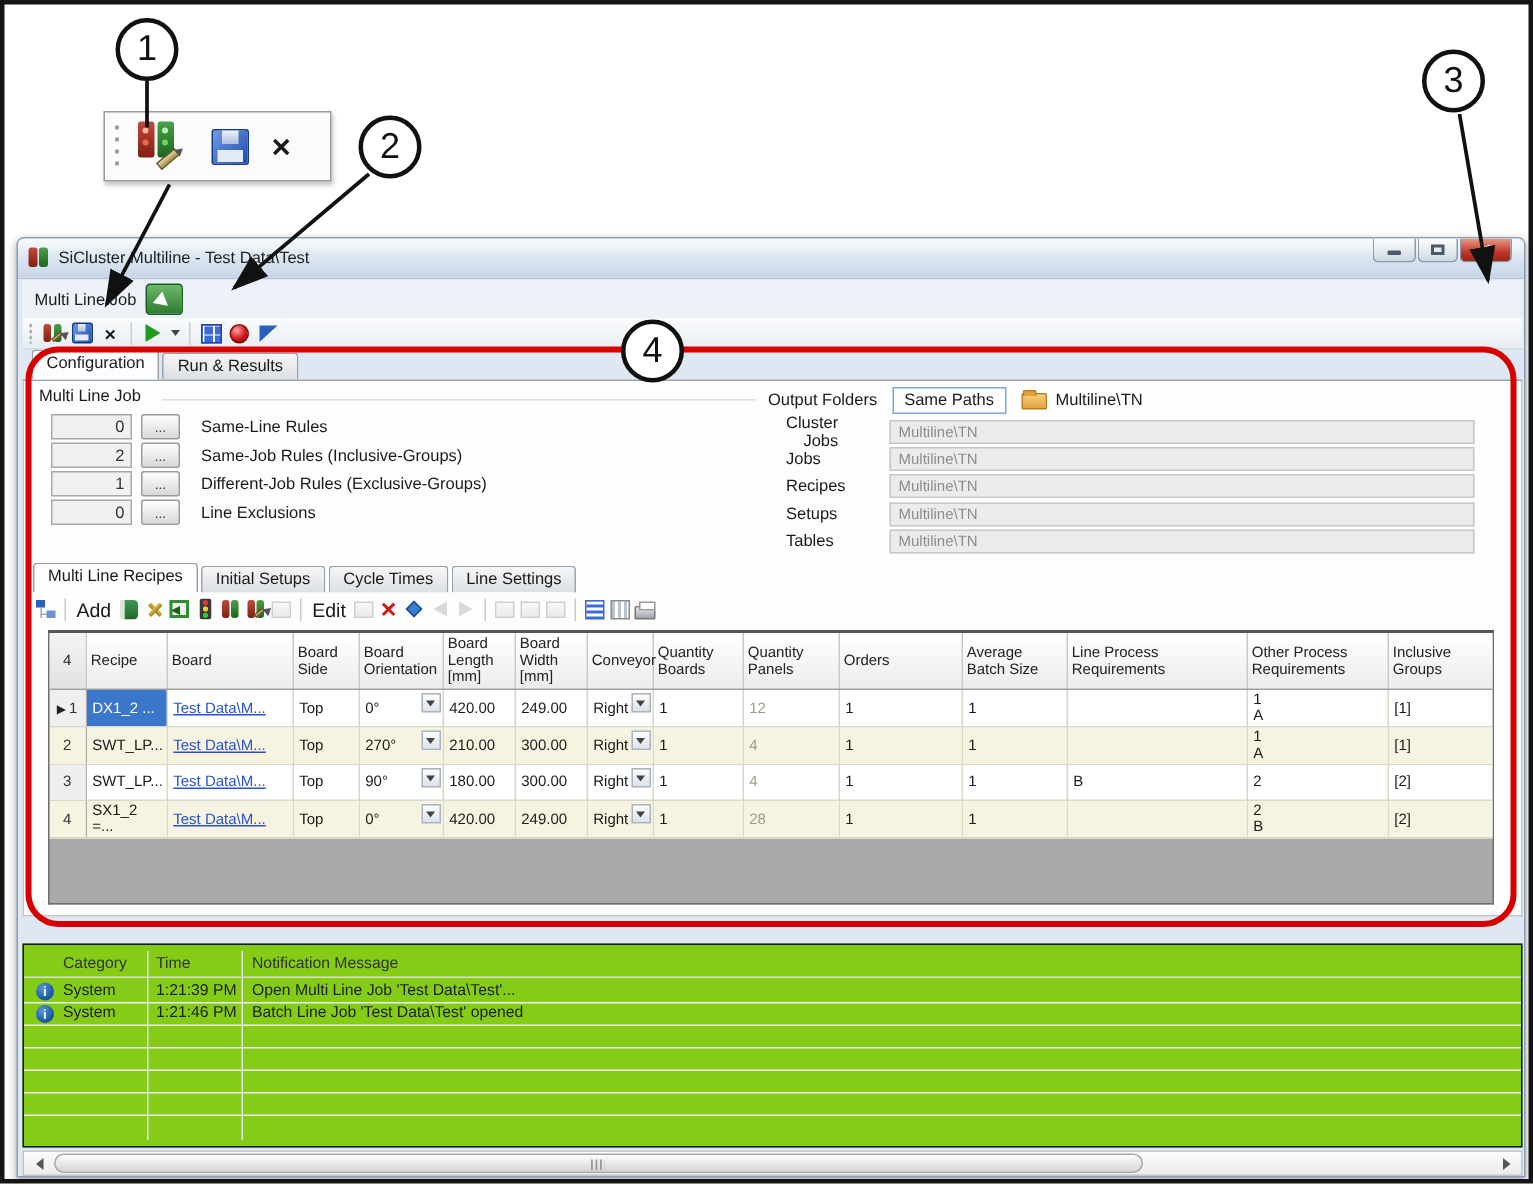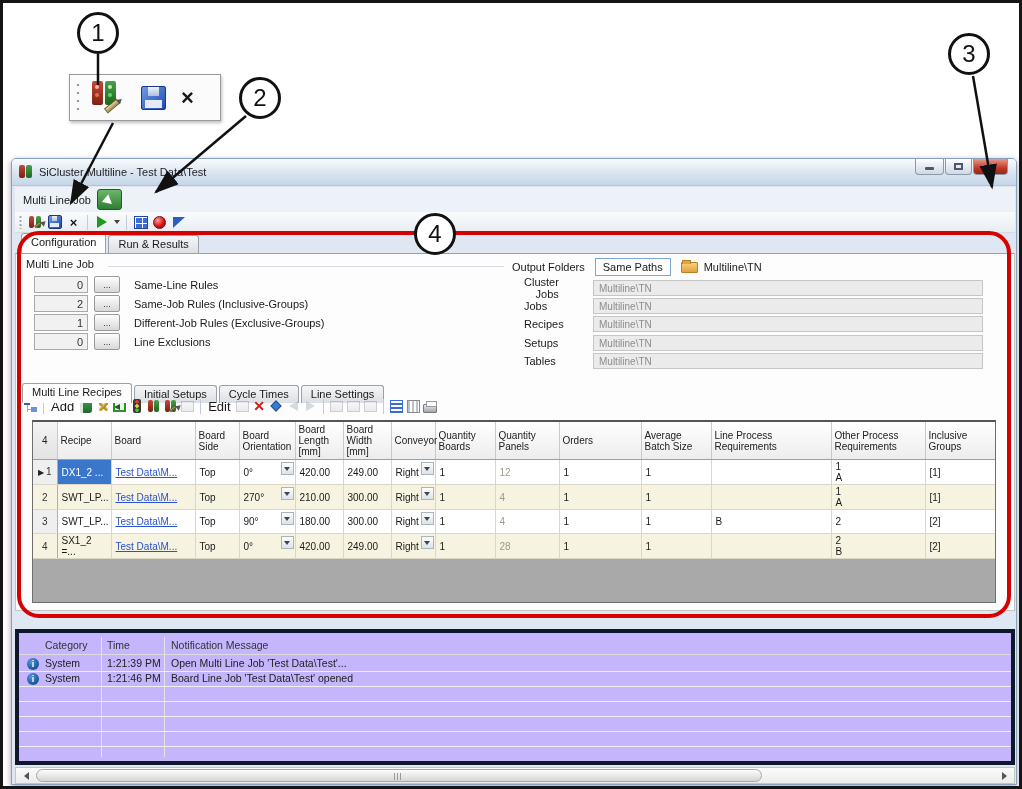--- a/index.html
+++ b/index.html
@@ -93,21 +93,21 @@
   #samepaths { margin-left:10px; border:1px solid #7da7d9; background:#fdfdfe; font-size:11px; color:#1a1a1a; padding:2px 7px; }
   .folder { position:relative; width:17px; height:11px; background:linear-gradient(#f7cf7e,#e3a23c); border:1px solid #b97f22; border-radius:1px; margin-left:10px; }
   .folder::before { content:""; position:absolute; top:-3px; left:0; width:7px; height:3px; background:#e3a23c; border:1px solid #b97f22; border-bottom:none; border-radius:1px 1px 0 0; }
   #ofheader .p { font-size:11px; color:#1a1a1a; margin-left:6px; }
 
   .ofrow { position:absolute; height:16px; display:flex; align-items:center; }
   .ofrow .fl { position:absolute; left:508px; font-size:11px; color:#1a1a1a;text-align:right; }
   .ofrow .fv { position:absolute; left:577px; width:390px; height:16px; background:#ebebeb; border:1px solid #c6c6c6;
                font-size:10px; color:#8d8d8d; display:flex; align-items:center; padding-left:5px; }
 
-  #subtabs { position:absolute; left:6px; top:121px; display:flex; align-items:flex-end; height:20px;margin-top:8px; }
+  #subtabs { position:absolute; left:6px; top:121px; display:flex; align-items:flex-end; height:20px; }
   #gridtb { position:absolute; left:6px; top:142px; width:986px; height:20px; display:flex; align-items:center; }
   .tico { position:relative; width:17px; height:16px; display:flex; align-items:center; justify-content:center; }
   .tlabel { font-size:13px; color:#1a1a1a; margin:0 3px; }
   .dis { opacity:.4; filter:grayscale(60%); }
   .book { width:12px; height:13px; background:linear-gradient(#3f9a52,#1f6630); border-radius:1px 3px 3px 1px; border-left:3px solid #d9e6dc; }
   .tools { position:relative; width:14px; height:14px; }
   .tools::before, .tools::after { content:""; position:absolute; left:2px; top:6px; width:11px; height:3px; background:linear-gradient(#e6c24a,#9a7a1c); border-radius:1px; }
   .tools::before { transform:rotate(45deg);} .tools::after { transform:rotate(-45deg); }
   .impbox { position:relative; width:13px; height:12px; border:2px solid #2f8f2f; background:#eaf6ea; }
   .impbox::after { content:""; position:absolute; left:-1px; top:2px; border-right:6px solid #186018; border-top:3px solid transparent; border-bottom:3px solid transparent; }
@@ -139,21 +139,21 @@
   .grid tr.beige td { background:#f6f3e0; }
   .grid td.rowhdr { background:#efefef; border-right:1px solid #aeaeae; text-align:center; color:#333; }
   .grid td.sel { background:#3a76c9; color:#fff; }
   .grid td.link { color:#2a52cc; text-decoration:underline; }
   .grid td.dim { color:#9a9a8a; }
   .marker { font-size:8px; margin-right:2px; color:#222; }
   .cellcombo { position:absolute; right:1px; top:2px; width:13px; height:13px; background:linear-gradient(#fdfdfd,#dde3ea); border:1px solid #aab4bf; display:flex; align-items:center; justify-content:center; }
   .cellcombo::after { content:""; width:0; height:0; border-left:3px solid transparent; border-right:3px solid transparent; border-top:4px solid #444; }
 
   
-  #notif { position:absolute; left:3px; top:470px; width:1000px; height:136px; background:#c4b5fd; border:4px solid #0f172a; font-size:10.5px; }
+  #notif { position:absolute; left:3px; top:470px; width:1000px; height:136px; background:#84cc16; border:1px solid #0f172a; font-size:10.5px; }
   #notif .vline { position:absolute; top:4px; bottom:4px; width:1px; background:#e4e4e4; }
   .nhead { position:absolute; left:0; top:6px; right:0; height:16px; color:#333; border-bottom:1px solid #dcdcdc; }
   .nrow { position:absolute; left:0; right:0; height:15px; border-bottom:1px solid #efefef; color:#222; }
   .ncat { position:absolute; left:26px; } .ntime { position:absolute; left:88px; } .nmsg { position:absolute; left:152px; }
   .infoico { position:absolute; left:8px; top:1px; width:12px; height:12px; border-radius:50%; background:radial-gradient(circle at 35% 30%, #5b93d6, #1d5fa8 60%, #123d70);
              color:#fff; font-size:9px; font-weight:bold; display:flex; align-items:center; justify-content:center; }
 
   
   #hscroll { position:absolute; left:3px; top:608px; width:1000px; height:17px; background:linear-gradient(#fbfbfb,#ebebeb); border:1px solid #c5c5c5; }
   .sarrow { position:absolute; top:1px; width:16px; height:13px; display:flex; align-items:center; justify-content:center; }
@@ -519,21 +519,21 @@
       <div class="nrow" style="top:24px;">
         <span class="infoico">i</span>
         <span class="ncat">System</span>
         <span class="ntime">1:21:39 PM</span>
         <span class="nmsg">Open Multi Line Job 'Test Data\Test'...</span>
       </div>
       <div class="nrow" style="top:39px;">
         <span class="infoico">i</span>
         <span class="ncat">System</span>
         <span class="ntime">1:21:46 PM</span>
-        <span class="nmsg">Board Line Job 'Test Data\Test' opened</span>
+        <span class="nmsg">Batch Line Job 'Test Data\Test' opened</span>
       </div>
       <div class="nrow" style="top:54px;"></div>
       <div class="nrow" style="top:69px;"></div>
       <div class="nrow" style="top:84px;"></div>
       <div class="nrow" style="top:99px;"></div>
     </div>
 
     <div id="hscroll">
       <div class="sarrow left">
           <span class="tri-l"></span>

